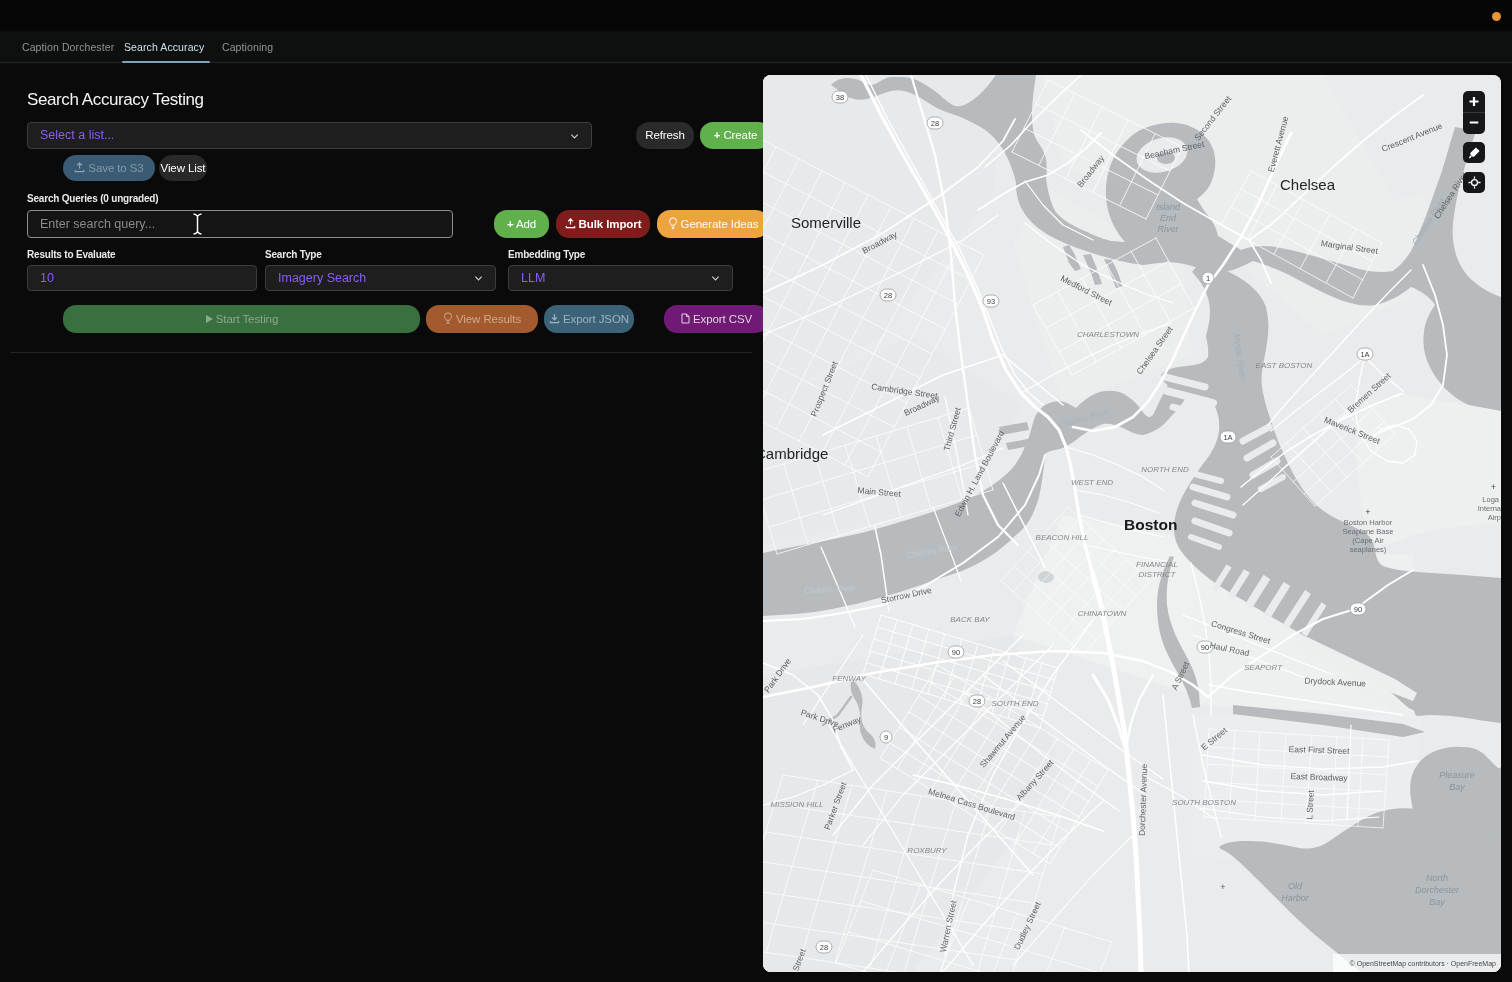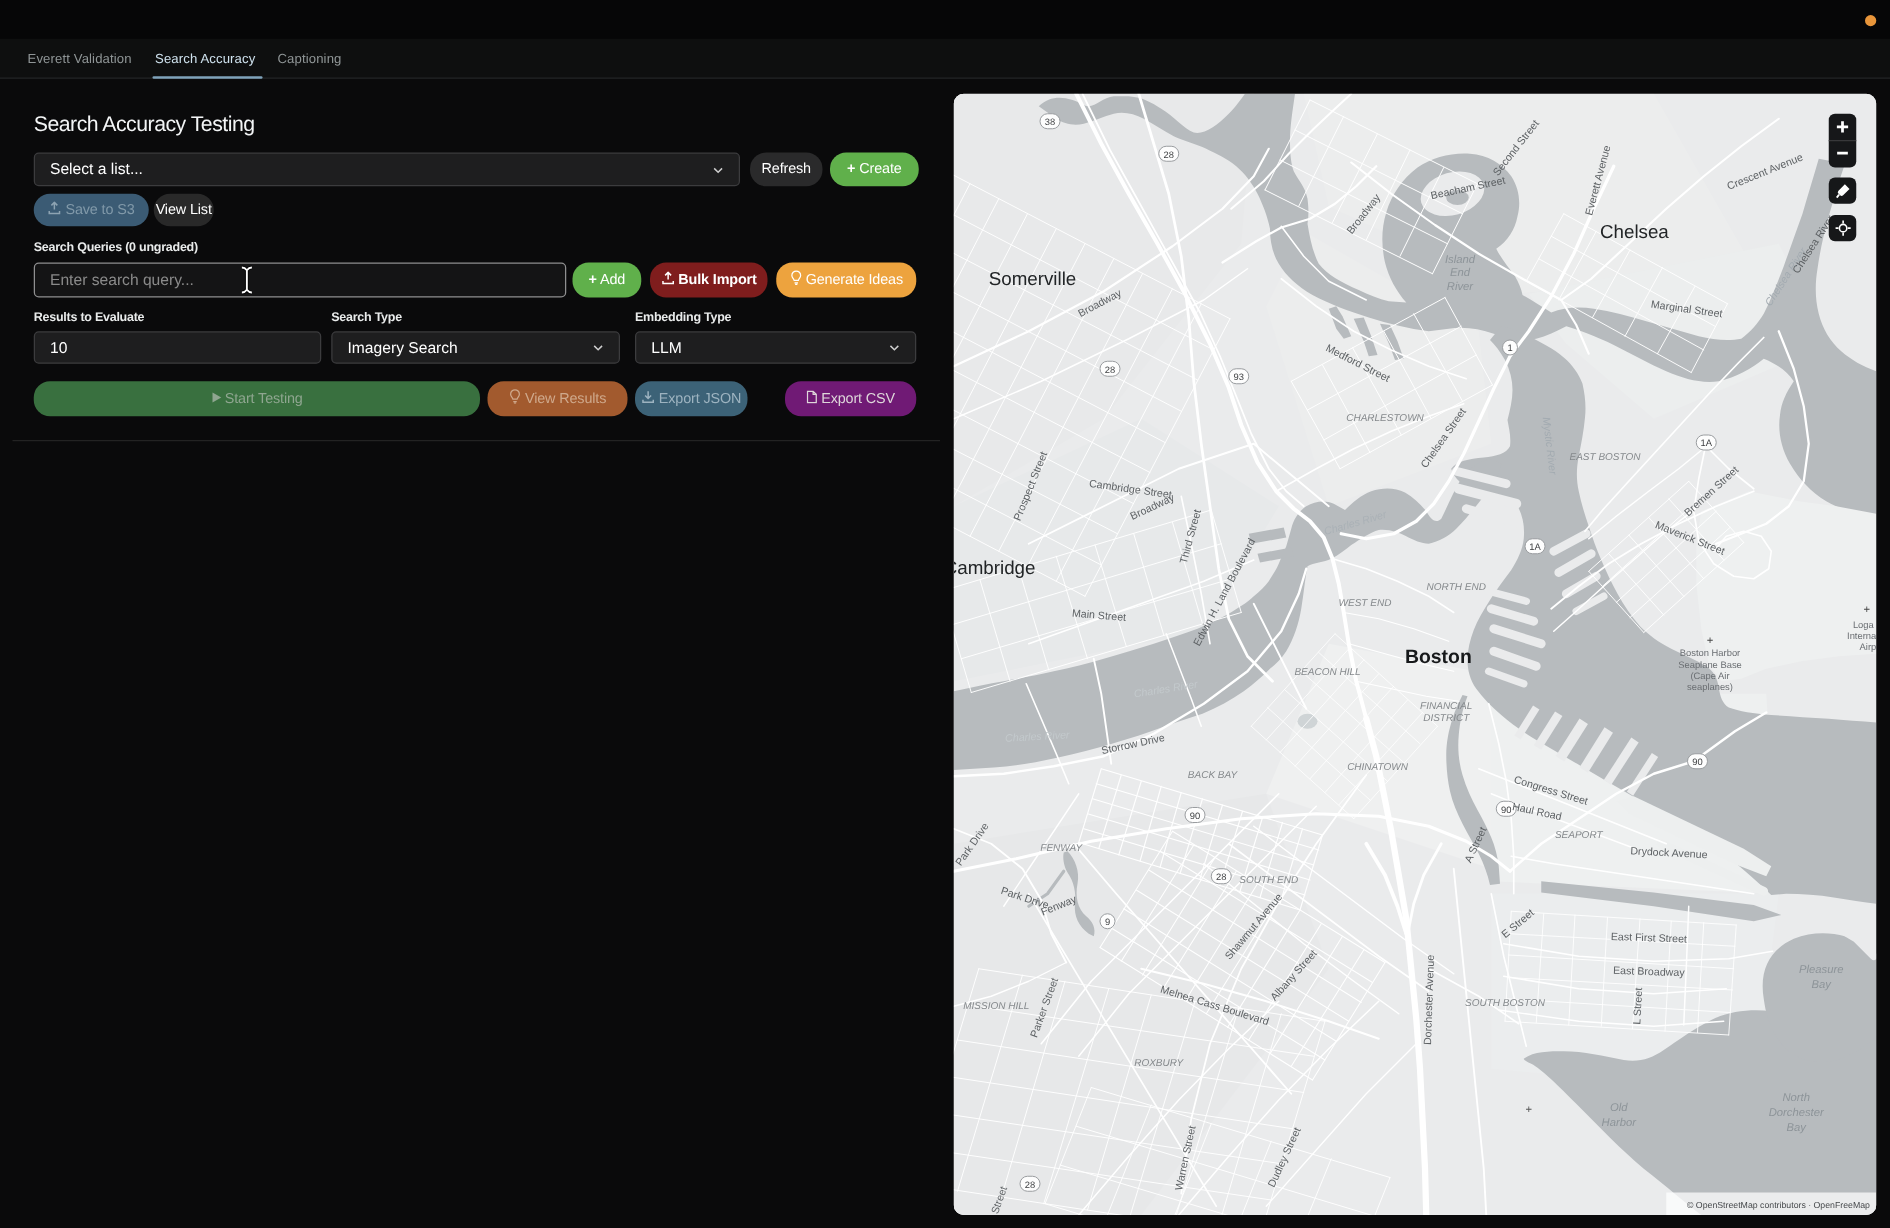--- a/index.html
+++ b/index.html
@@ -6,34 +6,34 @@
   html,body { width:1512px; height:982px; background:#0a0a0b; overflow:hidden;
     font-family:"Liberation Sans", sans-serif; }
   .topstrip { position:absolute; left:0; top:0; width:1512px; height:31px; background:#060607; }
   .tabbar { position:absolute; left:0; top:31px; width:1512px; height:32px; background:#0e0f0f;
     border-bottom:1px solid #222426; }
   .tab { position:absolute; top:10px; font-size:10.5px; color:#8f9596; letter-spacing:0.1px; }
   .tab.active { color:#cfe2ee; }
   .tabline { position:absolute; top:61px; height:2px; background:#7fa3ba; border-radius:1px; }
   h1 { position:absolute; left:27px; top:90px; font-size:17px; color:#f3f5f6; font-weight:normal; letter-spacing:-0.4px;}
   .sel { position:absolute; background:#1e1e1f; border:1px solid #3c3c3e; border-radius:4px;
-    color:#ffffff; font-size:12.5px; padding-left:12px; }
+    color:#8b5cf6; font-size:12.5px; padding-left:12px; }
   .chev { position:absolute; width:9px; height:9px; }
-  .btn { position:absolute; border-radius:13px; font-size:11.5px; color:#fff; text-align:center; letter-spacing:-0.1px; }
+  .btn { position:absolute; border-radius:13px; font-size:11.5px; color:#fff; text-align:center; letter-spacing:-0.1px;margin-left:36px; }
   .lbl { position:absolute; color:#e9ebeb; font-size:10px; font-weight:bold; letter-spacing:-0.2px; }
   .divider { position:absolute; left:10px; top:352px; width:742px; height:1px; background:#232323; }
   .dot { position:absolute; left:1492px; top:12px; width:9px; height:9px; border-radius:50%; background:#e8953a; }
   svg text { font-family:"Liberation Sans", sans-serif; }
   .mapbtn { position:absolute; background:#161719; border-radius:5px; color:#fff; text-align:center; }
 </style>
 </head>
 <body>
 <div class="topstrip"></div>
 <div class="tabbar">
-  <span class="tab" style="left:22px;">Everett Validation</span>
+  <span class="tab" style="left:22px;">Caption Dorchester</span>
   <span class="tab active" style="left:124px;">Search Accuracy</span>
   <span class="tab" style="left:222px;">Captioning</span>
 </div>
 <div class="tabline" style="left:122px; width:88px;"></div>
 <h1>Search Accuracy Testing</h1>
 
 <div class="sel" style="left:27px; top:122px; width:565px; height:27px; line-height:25px;">Select a list...<svg class="chev" style="right:12px; top:9px;" viewBox="0 0 10 10">
       <path d="M1.5 3 L5 6.5 L8.5 3" stroke="#cfcfcf" stroke-width="1.3" fill="none"></path>
     </svg></div>
 <div class="btn" style="left:600px; top:122px; width:58px; height:27px; background:#2a2a2b; line-height:27px;">Refresh</div>

